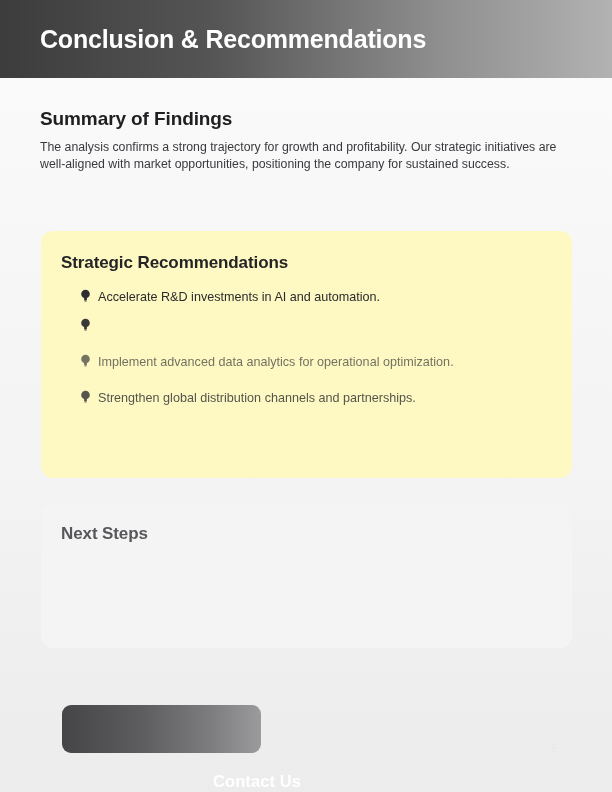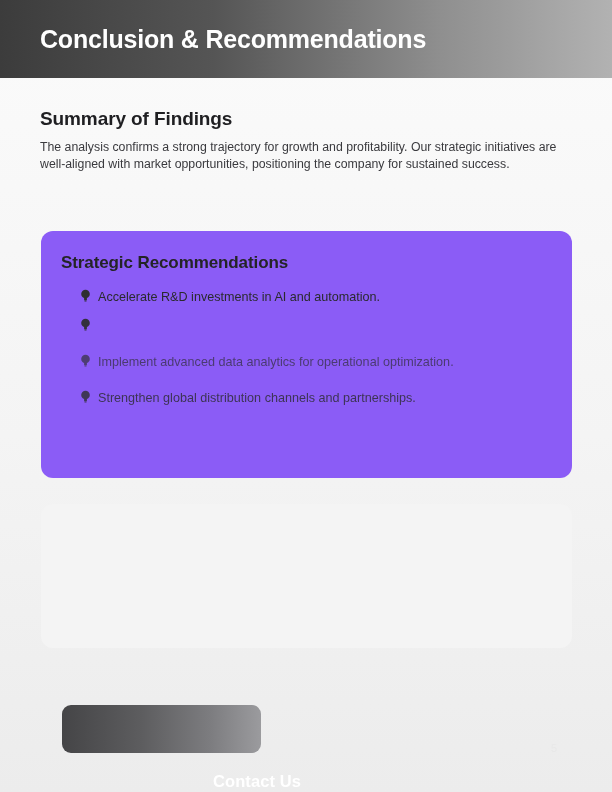--- a/index.html
+++ b/index.html
@@ -61,21 +61,21 @@
   .card {
     position: absolute;
     border-radius: 12px;
     box-sizing: border-box;
   }
   .card-recommendations {
     left: 41px;
     top: 231px;
     width: 531px;
     height: 247px;
-    background: #8b5cf6;
+    background: #fef9c3;
     padding: 22px 26px 0 20px;
   }
   .card-next-steps {
     left: 41px;
     top: 504px;
     width: 531px;
     height: 144px;
     background: #f4f4f4;
     padding: 20px 26px 0 20px;
   }
@@ -210,18 +210,19 @@
           <rect x="4.1" y="9" width="2.8" height="2.2" fill="#2e2e31"></rect>
           <rect x="4.5" y="11.4" width="2" height="1.1" fill="#2e2e31"></rect>
         </svg>
       </span>
       <span class="rec-text">Strengthen global distribution channels and partnerships.</span>
     </li>
   </ul>
 </div>
 
 <div class="card card-next-steps">
+  <h3 class="card-heading">Next Steps</h3>
 </div>
 
 <button class="contact-button"></button>
 <div class="contact-label">Contact Us</div>
 
 <div class="page-number">5</div>
 
 </body></html>

